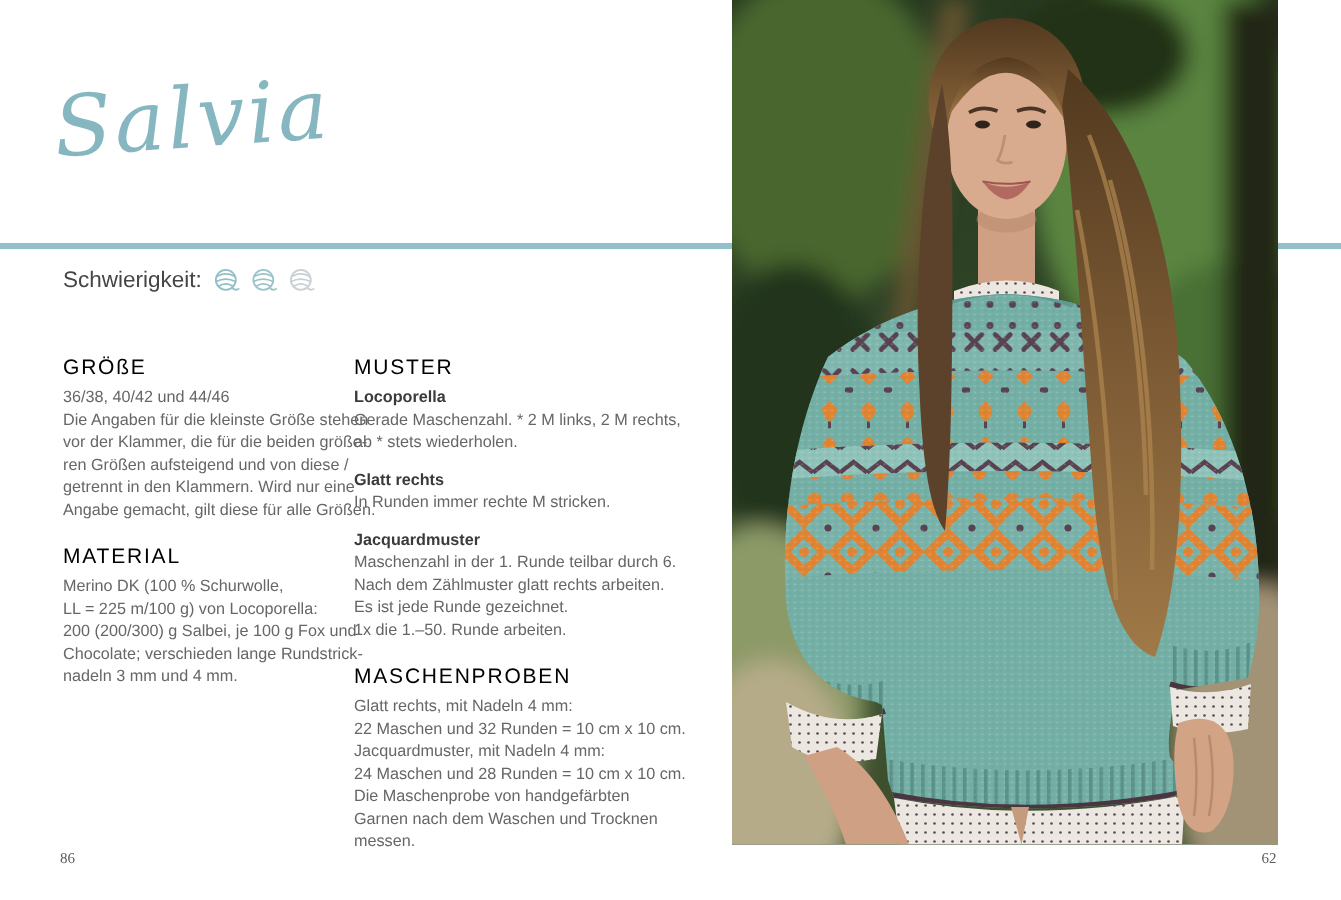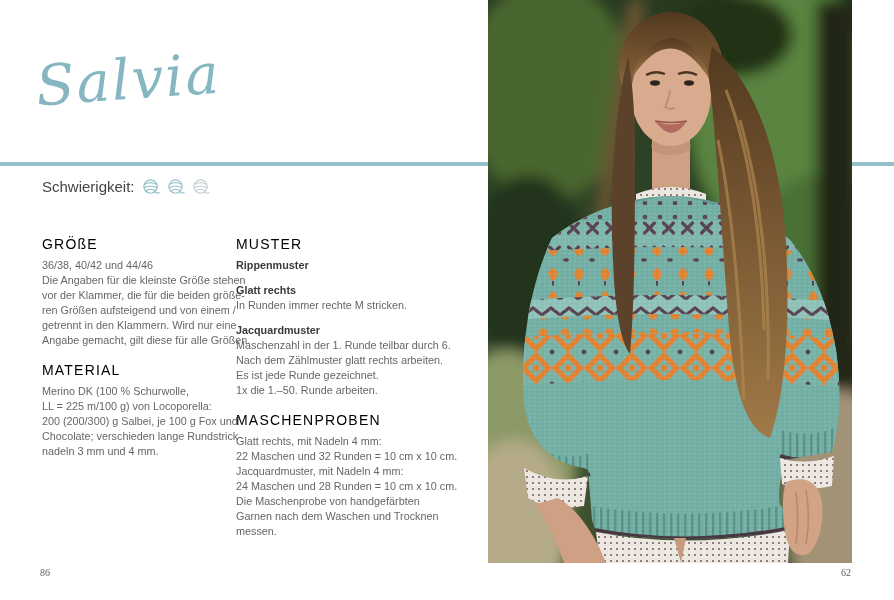--- a/index.html
+++ b/index.html
@@ -88,42 +88,46 @@
     </span>
   </div>
 
   <div class="col col-left">
     <div class="sec">
       <h2 class="sec-heading">GRÖßE</h2>
       <div>
           <div class="tline">36/38, 40/42 und 44/46</div>
           <div class="tline">Die Angaben für die kleinste Größe stehen</div>
           <div class="tline">vor der Klammer, die für die beiden größe-</div>
-          <div class="tline">ren Größen aufsteigend und von einem /</div>
+          <div class="tline">ren Größen aufsteigend und von diese /</div>
           <div class="tline">getrennt in den Klammern. Wird nur eine</div>
           <div class="tline">Angabe gemacht, gilt diese für alle Größen.</div>
         </div>
     </div>
     <div class="sec">
       <h2 class="sec-heading">MATERIAL</h2>
       <div>
           <div class="tline">Merino DK (100 % Schurwolle,</div>
           <div class="tline">LL = 225 m/100 g) von Locoporella:</div>
           <div class="tline">200 (200/300) g Salbei, je 100 g Fox und</div>
           <div class="tline">Chocolate; verschieden lange Rundstrick-</div>
           <div class="tline">nadeln 3 mm und 4 mm.</div>
         </div>
     </div>
   </div>
 
   <div class="col col-mid">
     <div class="sec">
       <h2 class="sec-heading">MUSTER</h2>
       <div>
-        <div class="bold-label first">Rippenmuster</div>
+        <div class="bold-label first">Locoporella</div>
+        <div>
+            <div class="tline">Gerade Maschenzahl. * 2 M links, 2 M rechts,</div>
+            <div class="tline">ab * stets wiederholen.</div>
+          </div>
       </div>
       <div>
         <div class="bold-label">Glatt rechts</div>
         <div>
             <div class="tline">In Runden immer rechte M stricken.</div>
           </div>
       </div>
       <div>
         <div class="bold-label">Jacquardmuster</div>
         <div>

